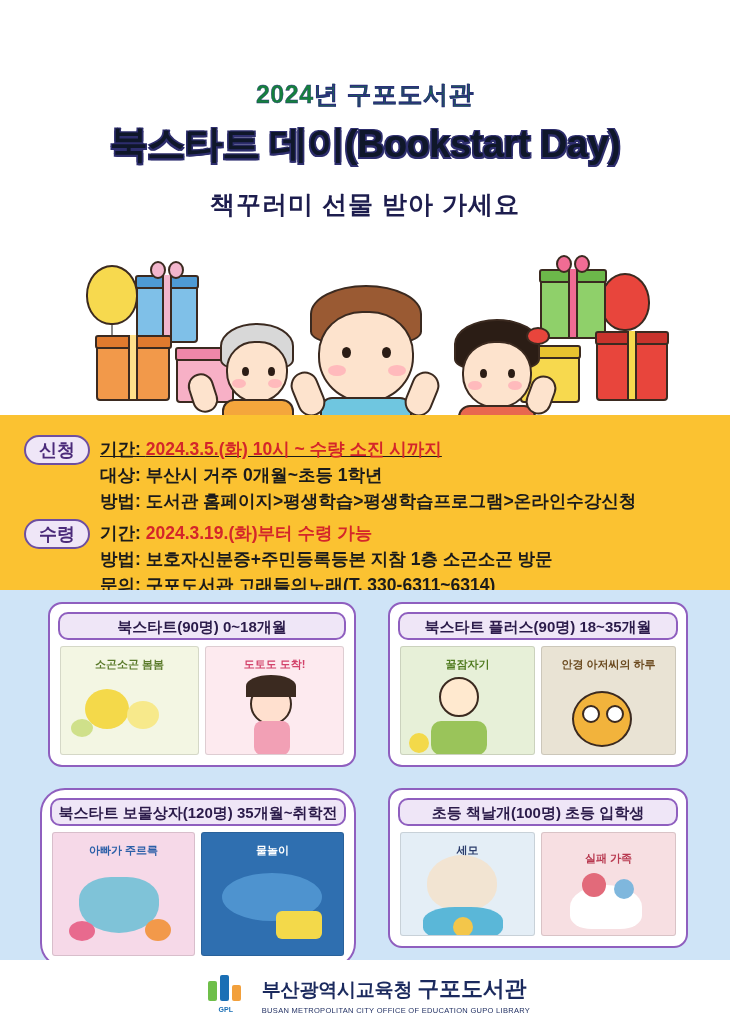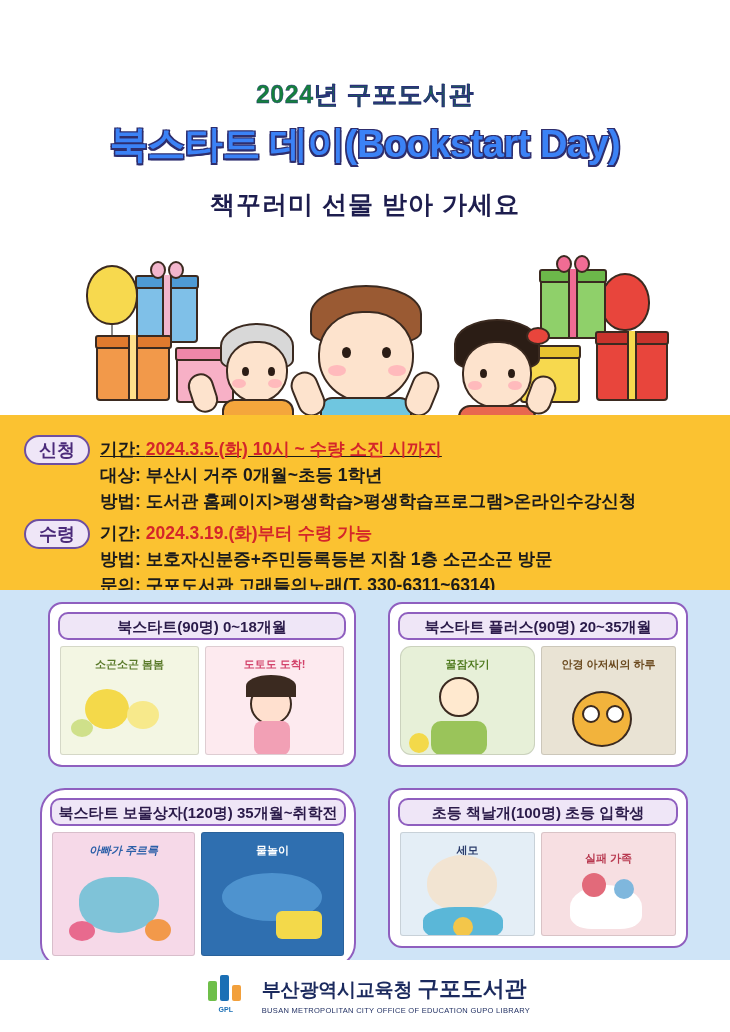--- a/index.html
+++ b/index.html
@@ -31,21 +31,21 @@
     font-size: 25px;
     font-weight: bold;
     color: #15803d;
     letter-spacing: 0.5px;
     -webkit-text-stroke: 0.4px #2a2f7a;
   }
   .title-line2 {
     margin-top: 8px;
     font-size: 38px;
     font-weight: bold;
-    color: #3b82f6;
+    color: #0f172a;
     letter-spacing: -0.5px;
     text-shadow:
       -1.5px -1.5px 0 #2e2e6e,
        1.5px -1.5px 0 #2e2e6e,
       -1.5px  1.5px 0 #2e2e6e,
        1.5px  1.5px 0 #2e2e6e,
        0 2px 0 #2e2e6e;
   }
   .title-line3 {
     margin-top: 18px;
@@ -404,41 +404,41 @@
         <div class="cover" style="background:#fdeaef;">
           <div class="ctext" style="color:#d2426a;">도토도 도착!</div>
           <div class="blob" style="left:44px; top:36px; width:42px; height:42px; background:#ffe0cf; border:2px solid #3b2a20;"></div>
           <div class="blob" style="left:40px; top:28px; width:50px; height:22px; background:#3b2a20; border-radius:50% 50% 0 0;"></div>
           <div class="blob" style="left:48px; top:74px; width:36px; height:34px; background:#f2a0b5; border-radius:8px;"></div>
         </div>
       </div>
     </div>
 
     <div class="card" style="left:388px; top:12px; width:300px; height:165px;">
-      <div class="card-title">북스타트 플러스(90명) 20~35개월</div>
+      <div class="card-title">북스타트 플러스(90명) 18~35개월</div>
       <div class="covers">
-        <div class="cover" style="background:#e7f0d8;border-radius:11px;">
+        <div class="cover" style="background:#e7f0d8;">
           <div class="ctext" style="color:#4e7a1e;">꿀잠자기</div>
           <div class="blob" style="left:38px; top:30px; width:40px; height:40px; background:#ffe9cf; border:2px solid #3b2a20;"></div>
           <div class="blob" style="left:30px; top:74px; width:56px; height:34px; background:#9ac45a; border-radius:10px;"></div>
           <div class="blob" style="left:8px; top:86px; width:20px; height:20px; background:#f3d94a;"></div>
         </div>
         <div class="cover" style="background:#e9e3d4;">
           <div class="ctext" style="color:#6b4a1f;">안경 아저씨의 하루</div>
           <div class="blob" style="left:30px; top:44px; width:60px; height:56px; background:#f2b33c; border:2px solid #3b2a20;"></div>
           <div class="blob" style="left:40px; top:58px; width:18px; height:18px; background:#ffffff; border:2px solid #3b2a20;"></div>
           <div class="blob" style="left:64px; top:58px; width:18px; height:18px; background:#ffffff; border:2px solid #3b2a20;"></div>
         </div>
       </div>
     </div>
 
     <div class="card" style="left:40px; top:198px; width:316px; height:180px;border-radius:25px;">
       <div class="card-title">북스타트 보물상자(120명) 35개월~취학전</div>
       <div class="covers">
-        <div class="cover" style="background:#f6d9e8;font-style:italic;">
+        <div class="cover" style="background:#f6d9e8;">
           <div class="ctext" style="color:#2b5fa8;">아빠가 주르륵</div>
           <div class="blob" style="left:26px; top:44px; width:80px; height:56px; background:#7fc3d8; border-radius:40% 40% 50% 50%;"></div>
           <div class="blob" style="left:16px; top:88px; width:26px; height:20px; background:#e86a8e;"></div>
           <div class="blob" style="left:92px; top:86px; width:26px; height:22px; background:#f2994a;"></div>
         </div>
         <div class="cover" style="background:#2f6fb0;">
           <div class="ctext" style="color:#ffffff;">물놀이</div>
           <div class="blob" style="left:20px; top:40px; width:100px; height:48px; background:#4e93cf; border-radius:50%;"></div>
           <div class="blob" style="left:74px; top:78px; width:46px; height:28px; background:#f3d94a; border-radius:6px;"></div>
         </div>

